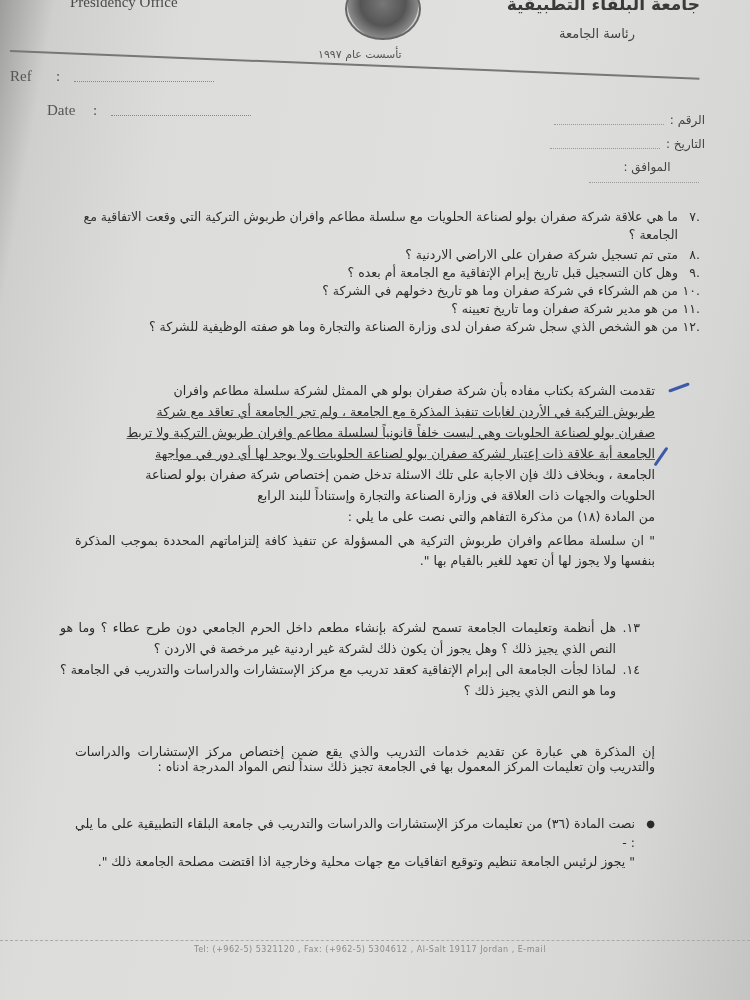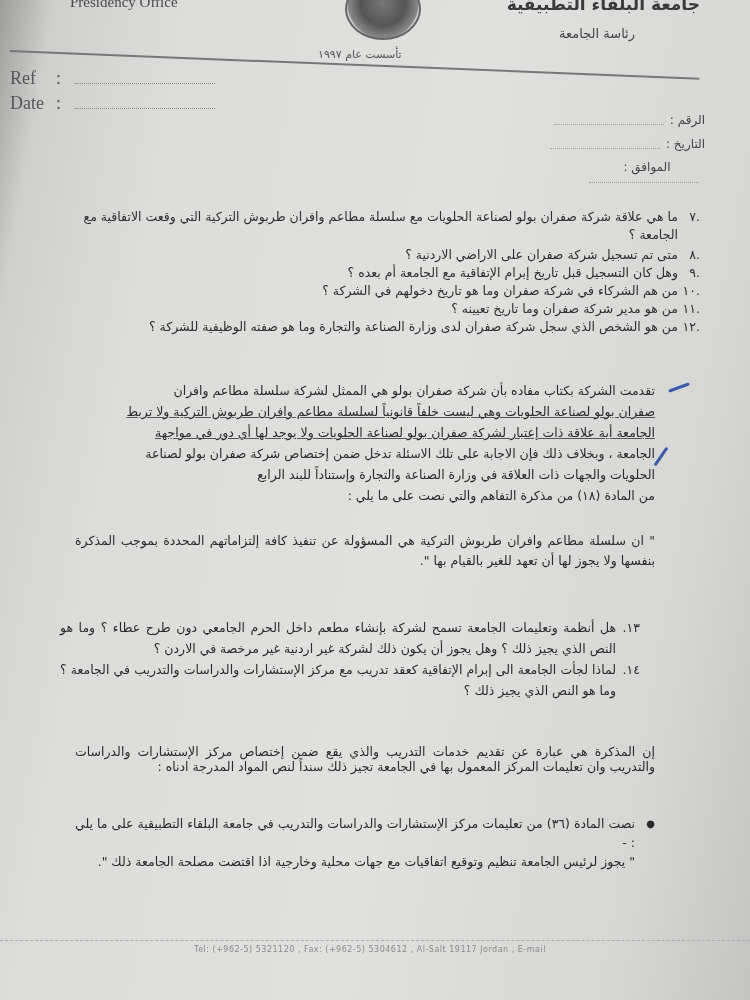--- a/index.html
+++ b/index.html
@@ -15,21 +15,21 @@
   .rtl { direction:rtl; text-align:right; unicode-bidi:plaintext; }
   
   .en-office { left:70px; top:-6px; font-family:"Liberation Serif", serif; font-size:15px; color:#4a4a4a; }
   .ar-uni { right:50px; top:-6px; font-size:17px; font-weight:bold; color:#3a3a3a; }
   .ar-pres { right:115px; top:26px; font-size:13px; color:#444; }
   .seal { left:345px; top:-22px; width:72px; height:58px; border-radius:50%;
           background: radial-gradient(circle at 50% 40%, #777 0%, #555 45%, #8a8a8a 70%, #cfcfcd 72%);
           border:2px solid #666; }
   .founded { left:318px; top:48px; font-size:11px; color:#555; }
   .hdr-line { left:10px; top:50px; width:690px; height:2px; background:#777; transform: rotate(2.3deg); transform-origin:left top; }
-  .ref-row { left:10px; font-family:"Liberation Serif", serif; font-size:18px; color:#555; display:flex; align-items:center; }
+  .ref-row { left:10px; font-family:"Liberation Serif", serif; font-size:15px; color:#555; display:flex; align-items:center; }
   .ref-row .lbl { width:46px; }
   .ref-row .dots { width:140px; border-bottom:1px dotted #888; margin-left:14px; height:10px; }
   .ar-field { right:45px; display:flex; align-items:center; font-size:12px; color:#444; direction:rtl; }
   .ar-field .dots { width:110px; border-bottom:1px dotted #999; height:8px; margin-right:6px; }
   .section-title { font-size:12.5px; color:#333; }
   .qlist { right:120px; width:560px; font-size:12.5px; line-height:18px; color:#2e2e2e; }
   .q { display:flex; direction:rtl; }
   .q .num { width:22px; flex:0 0 22px; }
   .q .txt { flex:1; }
   .para { font-size:12.5px; line-height:21px; color:#2a2a2a; text-align:justify; }
@@ -48,21 +48,21 @@
   <div class="abs rtl ar-uni">جامعة البلقاء التطبيقية</div>
   <div class="abs rtl ar-pres">رئاسة الجامعة</div>
   <div class="abs rtl founded">تأسست عام ١٩٩٧</div>
   <div class="abs hdr-line"></div>
 
   <div class="abs ref-row" style="top:68px;">
     <span class="lbl">Ref</span>
     <span>:</span>
     <span class="dots"></span>
   </div>
-  <div class="abs ref-row" style="top:93px;">
+  <div class="abs ref-row" style="top:102px;margin-left:37px;">
     <span class="lbl">Date</span>
     <span>:</span>
     <span class="dots"></span>
   </div>
 
   <div class="abs ar-field" style="top:113px;">
     <span>الرقم :</span>
     <span class="dots"></span>
   </div>
   <div class="abs ar-field" style="top:137px;">
@@ -100,20 +100,21 @@
       <span class="num">.١٢</span>
       <span class="txt">من هو الشخص الذي سجل شركة صفران لدى وزارة الصناعة والتجارة وما هو صفته الوظيفية للشركة ؟</span>
     </div>
   </div>
 
   <div class="abs pen-mark" style="left:668px; top:386px;"></div>
   <div class="abs pen-mark" style="left:650px; top:455px; transform:rotate(-55deg);"></div>
 
   <div class="abs rtl para" style="right:95px; width:580px; top:380px;">
     <div>تقدمت الشركة بكتاب مفاده بأن شركة صفران بولو هي الممثل لشركة سلسلة مطاعم وافران</div>
+    <div class="underline">طربوش التركية في الأردن لغايات تنفيذ المذكرة مع الجامعة ، ولم تجر الجامعة أي تعاقد مع شركة</div>
     <div class="underline">صفران بولو لصناعة الحلويات وهي ليست خلفاً قانونياً لسلسلة مطاعم وافران طربوش التركية ولا تربط</div>
     <div class="underline">الجامعة أية علاقة ذات إعتبار لشركة صفران بولو لصناعة الحلويات ولا يوجد لها أي دور في مواجهة</div>
     <div>الجامعة ، وبخلاف ذلك فإن الاجابة على تلك الاسئلة تدخل ضمن إختصاص شركة صفران بولو لصناعة</div>
     <div>الحلويات والجهات ذات العلاقة في وزارة الصناعة والتجارة وإستناداً للبند الرابع</div>
     <div>من المادة (١٨) من مذكرة التفاهم والتي نصت على ما يلي :</div>
   </div>
 
   <div class="abs rtl para" style="right:95px; width:580px; top:531px; line-height:20px;">" ان سلسلة مطاعم وافران طربوش التركية هي المسؤولة عن تنفيذ كافة إلتزاماتهم المحددة بموجب المذكرة بنفسها ولا يجوز لها أن تعهد للغير بالقيام بها ".</div>
 
 

